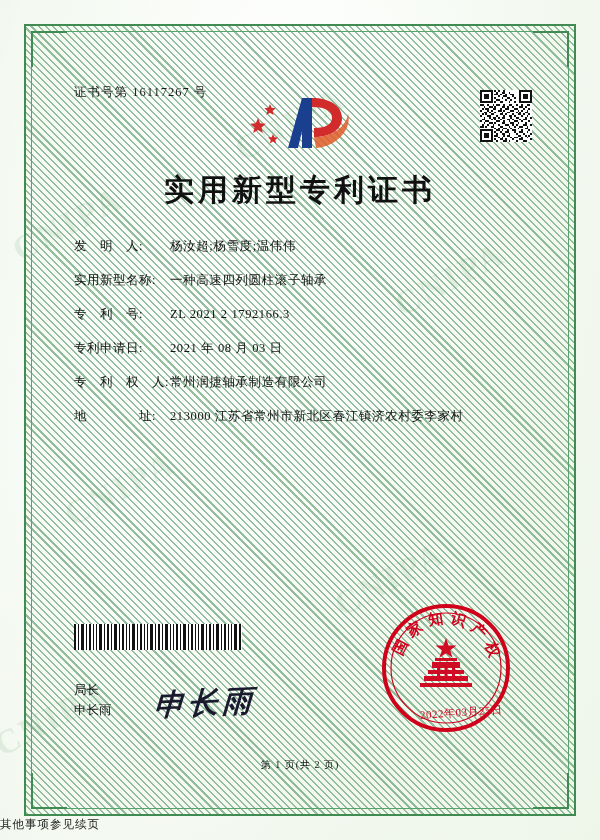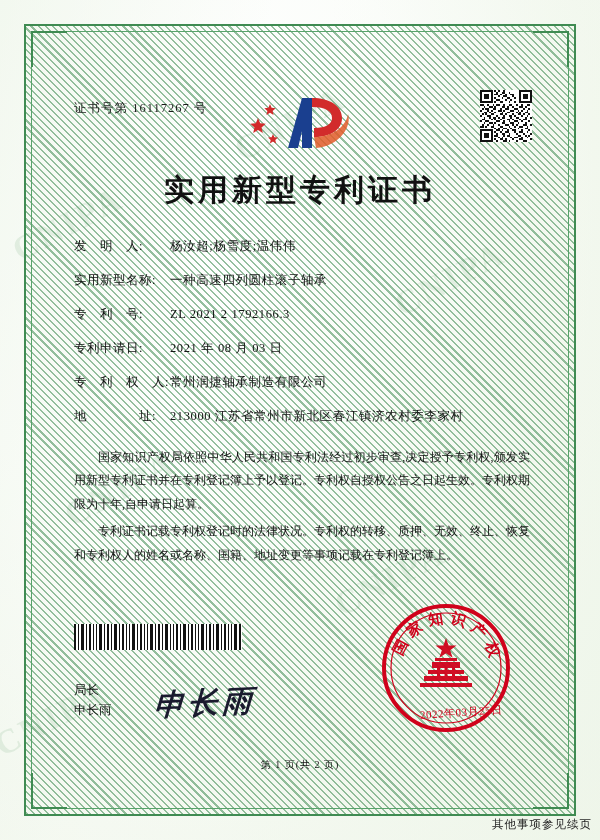--- a/index.html
+++ b/index.html
@@ -101,21 +101,21 @@
     position: absolute;
     left: 46px;
     top: 48px;
     right: 46px;
     bottom: 48px;
   }
 
   .cert-no {
     position: absolute;
     left: 28px;
-    top: 52px;
+    top: 36px;
     font-size: 12.5px;
     color: #1b1b1b;
     letter-spacing: 1px;
     font-family: "Liberation Serif", serif;
   }
 
   
   .qr {
     position: absolute;
     right: 22px;
@@ -259,21 +259,21 @@
     color: #141414;
     font-family: "Liberation Serif", serif;
     letter-spacing: 1px;
   }
 
   .footer-note {
     position: absolute;
     left: 0;
     right: 8px;
     bottom: 8px;
-    text-align: right;
+    text-align: left;
     font-size: 11.5px;
     color: #262626;
     font-family: "Liberation Serif", serif;
     letter-spacing: 1px;
   }
 </style>
 </head>
 <body>
 
 <div class="page">
@@ -538,24 +538,20 @@
       <div class="field-row">
         <div class="field-label">专　利　权　人:</div>
         <div class="field-value">常州润捷轴承制造有限公司</div>
       </div>
       <div class="field-row">
         <div class="field-label">地　　　　址:</div>
         <div class="field-value">213000 江苏省常州市新北区春江镇济农村委李家村</div>
       </div>
     </div>
 
-    <div class="paragraphs">
-      <p>国家知识产权局依照中华人民共和国专利法经过初步审查,决定授予专利权,颁发实用新型专利证书并在专利登记簿上予以登记。专利权自授权公告之日起生效。专利权期限为十年,自申请日起算。</p>
-      <p>专利证书记载专利权登记时的法律状况。专利权的转移、质押、无效、终止、恢复和专利权人的姓名或名称、国籍、地址变更等事项记载在专利登记簿上。</p>
-    </div>
 
     <div class="barcode">
       <svg width="168" height="26" viewBox="0 0 168 26" shape-rendering="crispEdges">
         <rect width="168" height="26" fill="#ffffff"></rect>
         <g fill="#111">
           <rect x="0" y="0" width="2" height="26"></rect>
             <rect x="4" y="0" width="1" height="26"></rect>
           <rect x="7" y="0" width="3" height="26"></rect>
             <rect x="12" y="0" width="1" height="26"></rect>
           <rect x="15" y="0" width="2" height="26"></rect>

